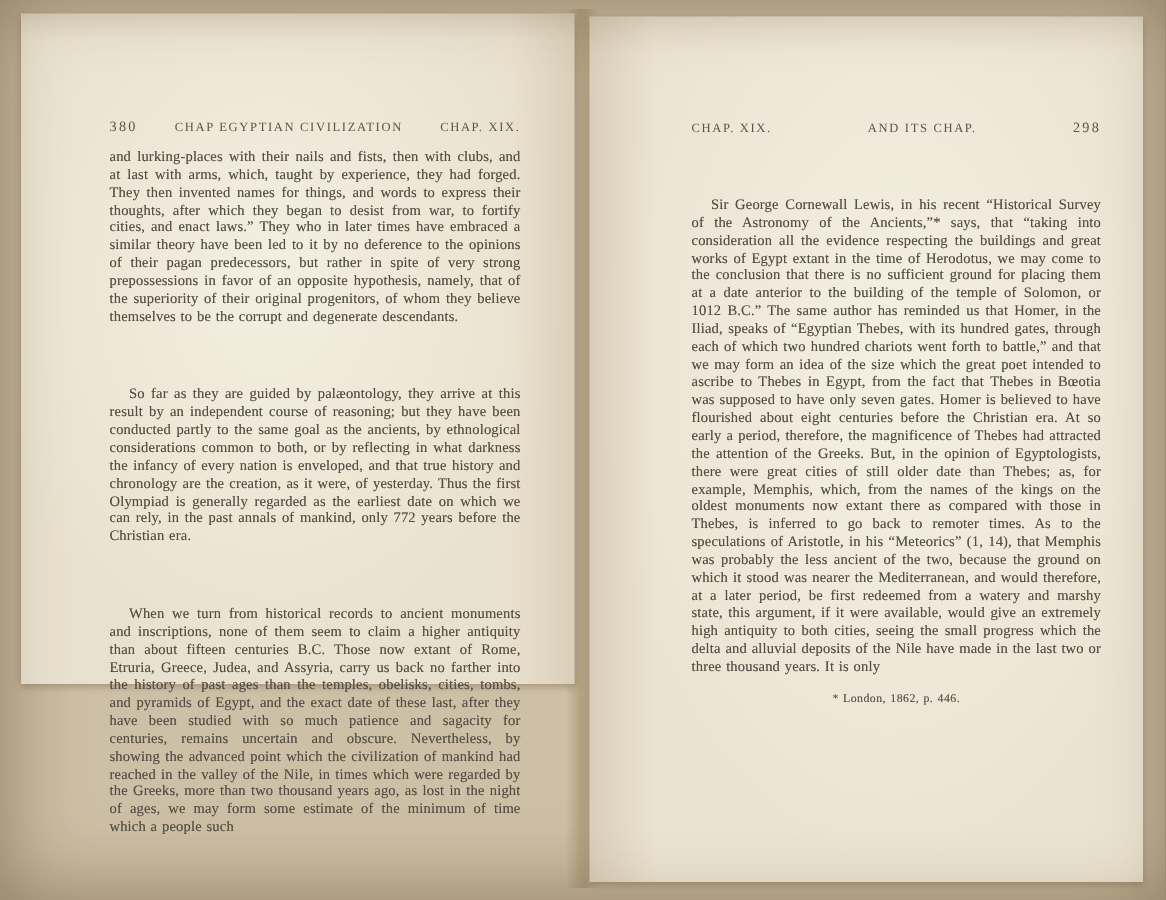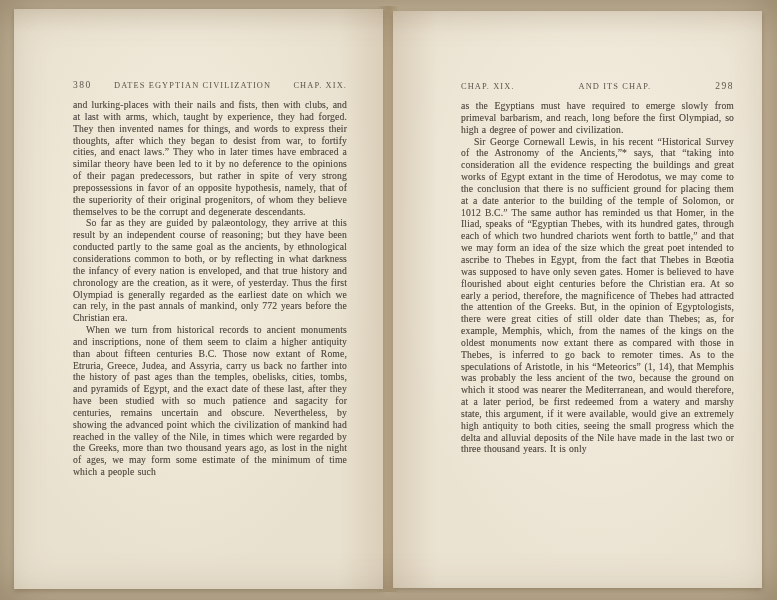--- a/index.html
+++ b/index.html
@@ -44,21 +44,21 @@
       radial-gradient(ellipse at 50% 40%, rgba(255,252,240,0.5) 0%, rgba(0,0,0,0) 70%),
       #eae2d0;
     box-shadow: 0 2px 5px rgba(80,60,35,0.35);
     box-sizing: border-box;
     color: #534d44;
   }
   .page-left {
     left: 14px;
     top: 9px;
     width: 369px;
-    height: 580px;
+    height: 447px;
     padding: 71px 36px 0 59px;
     background:
       linear-gradient(to right, rgba(0,0,0,0) 88%, rgba(150,120,85,0.18) 100%),
       linear-gradient(to bottom, rgba(150,120,85,0.12) 0%, rgba(0,0,0,0) 4%),
       radial-gradient(ellipse at 45% 40%, rgba(255,252,240,0.5) 0%, rgba(0,0,0,0) 70%),
       #e9e1cf;
   }
   .page-right {
     left: 393px;
     top: 11px;
@@ -92,54 +92,55 @@
     color: #544e45;
     letter-spacing: 0.12px;
     word-spacing: 0.6px;
     text-shadow: 0 0 0.4px rgba(84,78,69,0.55);
   }
   .page-body p {
     margin: 0;
   }
   .page-body p.indent {
     text-indent: 13px;
+    margin-top: 40px;
   }
   .footnote {
     margin-top: 9px;
     font-size: 7.9px;
     text-align: center;
     color: #5b544a;
     letter-spacing: 0.3px;
   }
 </style>
 </head>
 <body>
 
 <div class="scene">
 
   <div class="spine-shadow"></div>
 
   <div class="page page-left">
     <div class="page-header">
       <span class="folio">380</span>
-      <span>DATES EGYPTIAN CIVILIZATION</span>
+      <span>CHAP EGYPTIAN CIVILIZATION</span>
       <span>CHAP. XIX.</span>
     </div>
     <div class="page-body">
       <p>and lurking-places with their nails and fists, then with clubs, and at last with arms, which, taught by experience, they had forged.  They then invented names for things, and words to express their thoughts, after which they began to desist from war, to fortify cities, and enact laws.”  They who in later times have embraced a similar theory have been led to it by no deference to the opinions of their pagan predecessors, but rather in spite of very strong prepossessions in favor of an opposite hypothesis, namely, that of the superiority of their original progenitors, of whom they believe themselves to be the corrupt and degenerate descendants.</p>
       <p class="indent">So far as they are guided by palæontology, they arrive at this result by an independent course of reasoning; but they have been conducted partly to the same goal as the ancients, by ethnological considerations common to both, or by reflecting in what darkness the infancy of every nation is enveloped, and that true history and chronology are the creation, as it were, of yesterday.  Thus the first Olympiad is generally regarded as the earliest date on which we can rely, in the past annals of mankind, only 772 years before the Christian era.</p>
       <p class="indent">When we turn from historical records to ancient monuments and inscriptions, none of them seem to claim a higher antiquity than about fifteen centuries B.C.  Those now extant of Rome, Etruria, Greece, Judea, and Assyria, carry us back no farther into the history of past ages than the temples, obelisks, cities, tombs, and pyramids of Egypt, and the exact date of these last, after they have been studied with so much patience and sagacity for centuries, remains uncertain and obscure.  Nevertheless, by showing the advanced point which the civilization of mankind had reached in the valley of the Nile, in times which were regarded by the Greeks, more than two thousand years ago, as lost in the night of ages, we may form some estimate of the minimum of time which a people such</p>
     </div>
   </div>
 
   <div class="page page-right">
     <div class="page-header">
       <span>CHAP. XIX.</span>
       <span>AND ITS CHAP.</span>
       <span class="folio">298</span>
     </div>
     <div class="page-body">
-      <p>as the Egyptians must have required to emerge slowly from primeval barbarism, and reach, long before the first Olympiad, so high a degree of power and civilization.</p>
       <p class="indent">Sir George Cornewall Lewis, in his recent “Historical Survey of the Astronomy of the Ancients,”* says, that “taking into consideration all the evidence respecting the buildings and great works of Egypt extant in the time of Herodotus, we may come to the conclusion that there is no sufficient ground for placing them at a date anterior to the building of the temple of Solomon, or 1012 B.C.”  The same author has reminded us that Homer, in the Iliad, speaks of “Egyptian Thebes, with its hundred gates, through each of which two hundred chariots went forth to battle,” and that we may form an idea of the size which the great poet intended to ascribe to Thebes in Egypt, from the fact that Thebes in Bœotia was supposed to have only seven gates.  Homer is believed to have flourished about eight centuries before the Christian era.  At so early a period, therefore, the magnificence of Thebes had attracted the attention of the Greeks.  But, in the opinion of Egyptologists, there were great cities of still older date than Thebes; as, for example, Memphis, which, from the names of the kings on the oldest monuments now extant there as compared with those in Thebes, is inferred to go back to remoter times.  As to the speculations of Aristotle, in his “Meteorics” (1, 14), that Memphis was probably the less ancient of the two, because the ground on which it stood was nearer the Mediterranean, and would therefore, at a later period, be first redeemed from a watery and marshy state, this argument, if it were available, would give an extremely high antiquity to both cities, seeing the small progress which the delta and alluvial deposits of the Nile have made in the last two or three thousand years.  It is only</p>
+      <div class="footnote">* London, 1862, p. 446.</div>
     </div>
   </div>
 
 </div>
 
 </body></html>

